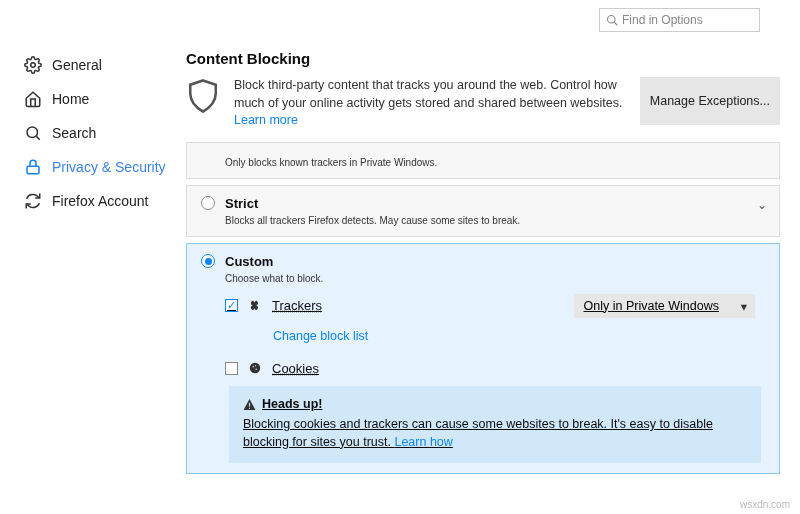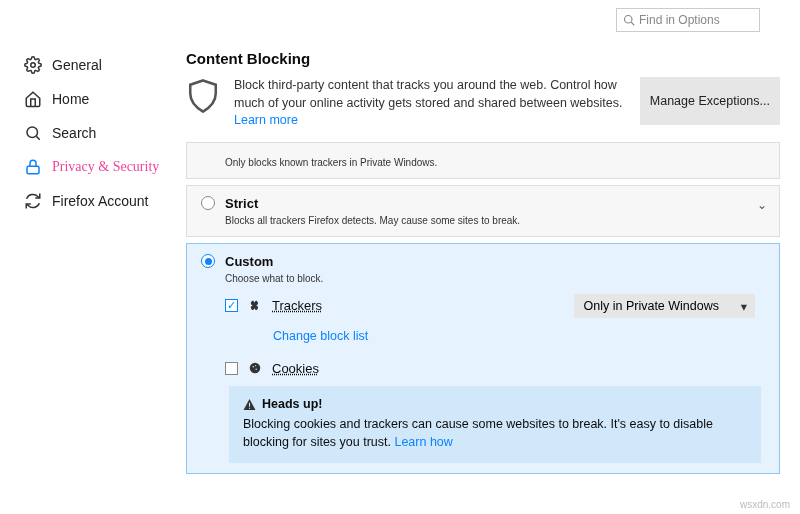--- a/index.html
+++ b/index.html
@@ -14,21 +14,21 @@
     overflow: hidden;
   }
   .topbar {
     display: flex;
     justify-content: flex-end;
     padding: 8px 40px 4px 0;
   }
   .search-box {
     border: 1px solid #ccc;
     padding: 4px 6px;
-    width: 144px;
+    width: 161px;
     font-size: 12px;
     color: #888;
     background: #fff;
     display: flex;
     align-items: center;
     gap: 4px;
   }
   .layout {
     display: flex;
     gap: 14px;
@@ -41,21 +41,21 @@
   }
   .side-item {
     display: flex;
     align-items: center;
     gap: 10px;
     padding: 8px 2px;
     font-size: 14px;
     color: #222;
     cursor: pointer;
   }
-  .side-item.active { color: #ec4899; font-family: Liberation Serif, serif; }
+  .side-item.active { color: #3b82f6; }
   .side-item svg { width: 18px; height: 18px; }
   .main {
     flex: 1;
     padding-top: 2px;
   }
   h3.section-title {
     font-size: 15px;
     font-weight: 700;
     margin: 8px 0 10px 0;
   }
@@ -111,21 +111,21 @@
     background: #fff;
   }
   .radio.checked { border-color: #0a84ff; }
   .radio.checked::after {
     content: ""; width: 7px; height: 7px; background: #0a84ff; border-radius: 50%;
   }
   .chev {
     position: absolute; right: 12px; top: 12px;
     color: #555; font-size: 12px;
   }
-  .custom-body { margin: 10px 0 0 24px; }
+  .custom-body { margin: 10px 0 0 24px; text-decoration: underline; }
   .row {
     display: flex; align-items: center; gap: 10px;
     margin: 10px 0;
   }
   .cb {
     width: 13px; height: 13px; border: 1.5px solid #888; background: #fff;
     display: inline-flex; align-items: center; justify-content: center;
   }
   .cb.checked { border-color: #0a84ff; }
   .cb.checked::after {

